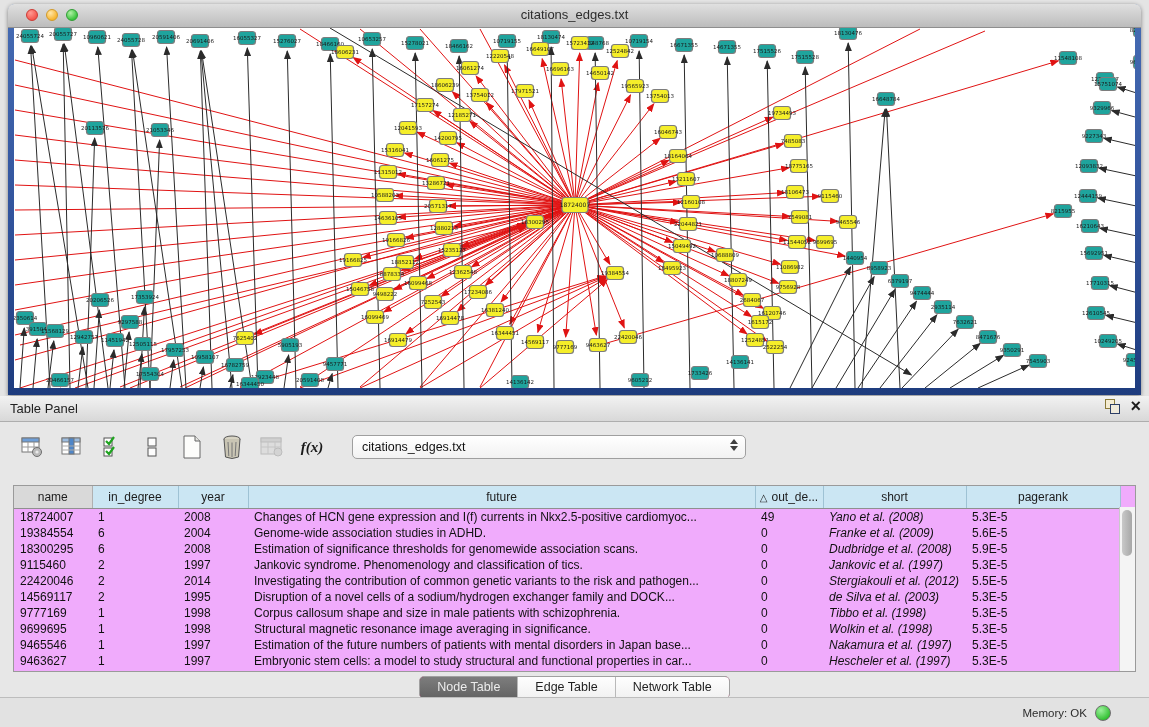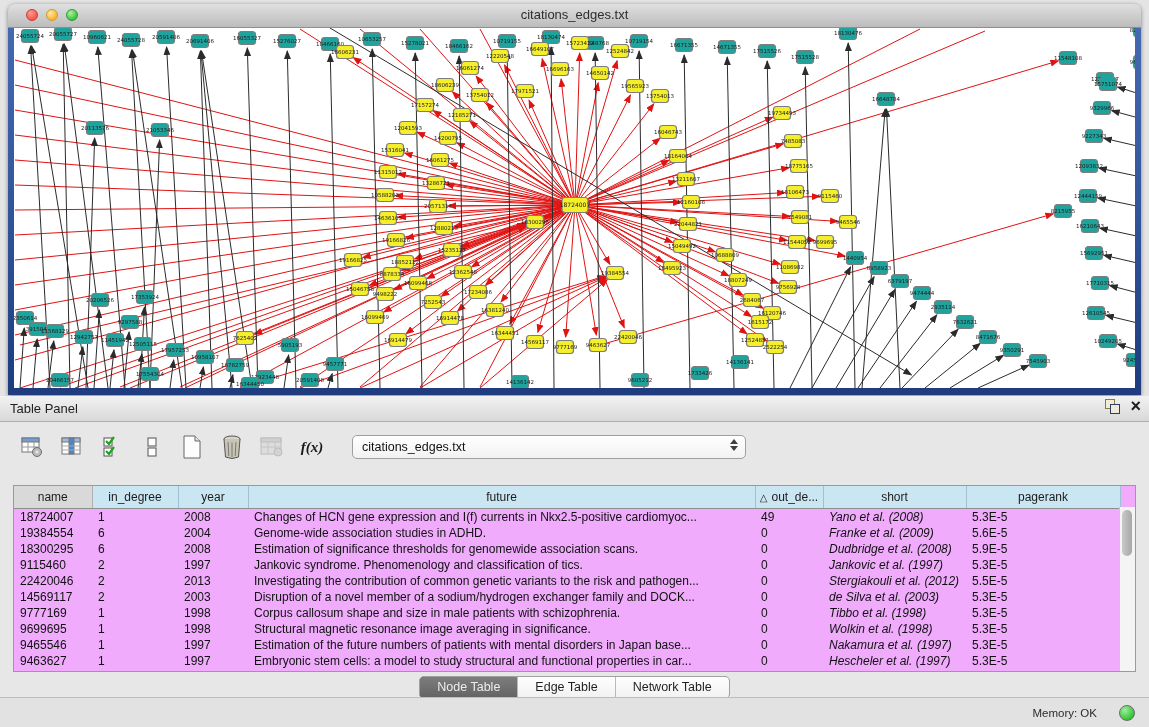--- a/index.html
+++ b/index.html
@@ -58,21 +58,21 @@
   .tabsrow{position:absolute;left:0;right:0;top:280px;height:24px;display:flex;justify-content:center;}
   .segctl{display:flex;height:21px;border:1px solid #a0a0a0;border-radius:5px;overflow:hidden;background:#be185d;
     box-shadow:0 1px 0 rgba(255,255,255,.7);}
   .seg{padding:0 17px;font-size:12.5px;line-height:21px;color:#1f1f1f;background:linear-gradient(180deg,#fefefe,#f1f1f1);
     border-right:1px solid #b9b9b9;cursor:default;}
   .seg:last-child{border-right:none;}
   .seg.sel{background:linear-gradient(180deg,#7d7d7d,#636363);color:#ececec;}
 
   
   .statusbar{position:absolute;left:0;top:697px;width:1149px;height:30px;background:#e2e2e2;border-top:1px solid #bdbdbd;
-    display:flex;align-items:center;justify-content:flex-end;gap:22px;padding-right:14px;box-sizing:border-box;}
+    display:flex;align-items:center;justify-content:flex-end;gap:8px;padding-right:38px;box-sizing:border-box;}
   .statusbar .mlabel{font-size:11.5px;color:#2c2c2c;}
   .memdot{width:14px;height:14px;border-radius:50%;border:1px solid #6d6d6d;
     background:radial-gradient(circle at 35% 30%,#9bf09b,#30c030 75%);}
 </style>
 </head>
 <body>
 
 <div class="app">
 
   <section class="desktop">
@@ -708,31 +708,31 @@
               <td>2</td>
               <td class="c-year">1997</td>
               <td class="c-title">Jankovic syndrome. Phenomenology and classification of tics.</td>
               <td class="c-out">0</td>
               <td class="c-short">Jankovic et al. (1997)</td>
               <td class="c-page">5.3E-5</td>
             </tr>
             <tr>
               <td>22420046</td>
               <td>2</td>
-              <td class="c-year">2013</td>
+              <td class="c-year">2014</td>
               <td class="c-title">Investigating the contribution of common genetic variants to the risk and pathogen...</td>
               <td class="c-out">0</td>
               <td class="c-short">Stergiakouli et al. (2012)</td>
               <td class="c-page">5.5E-5</td>
             </tr>
             <tr>
               <td>14569117</td>
               <td>2</td>
-              <td class="c-year">2003</td>
-              <td class="c-title">Disruption of a novel member of a sodium/hydrogen exchanger family and DOCK...</td>
+              <td class="c-year">1995</td>
+              <td class="c-title">Disruption of a novel cells of a sodium/hydrogen exchanger family and DOCK...</td>
               <td class="c-out">0</td>
               <td class="c-short">de Silva et al. (2003)</td>
               <td class="c-page">5.3E-5</td>
             </tr>
             <tr>
               <td>9777169</td>
               <td>1</td>
               <td class="c-year">1998</td>
               <td class="c-title">Corpus callosum shape and size in male patients with schizophrenia.</td>
               <td class="c-out">0</td>

